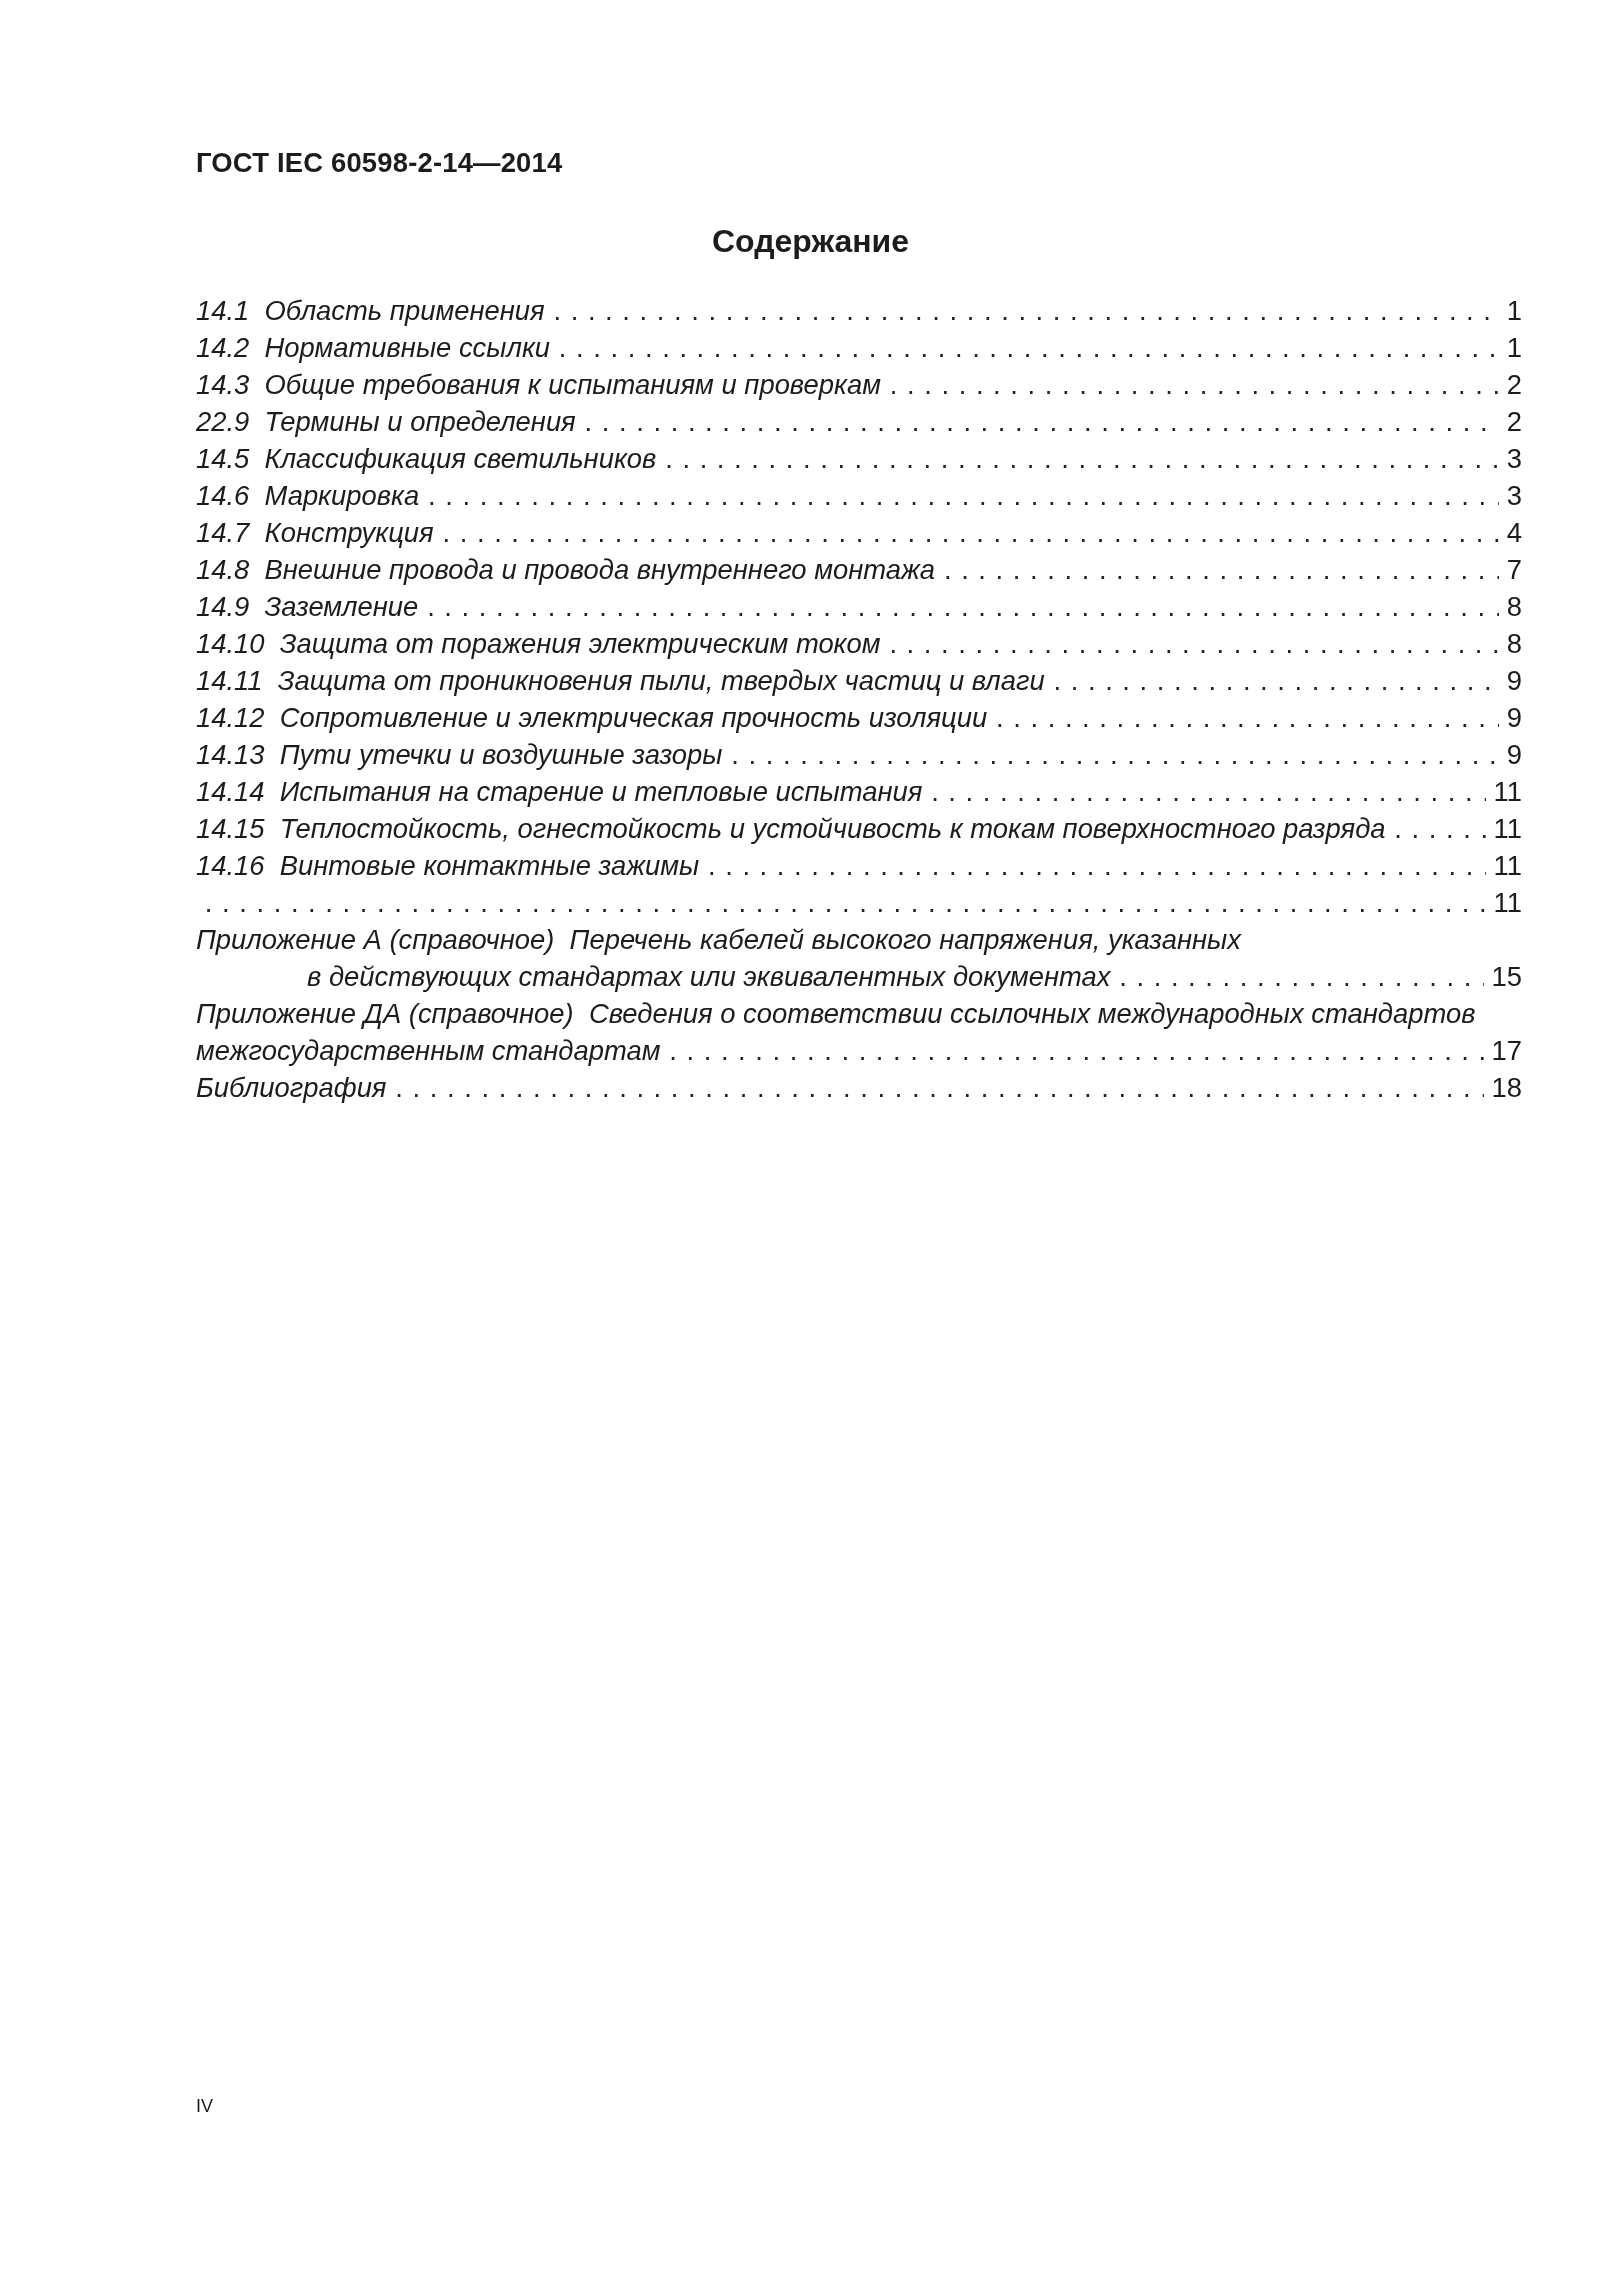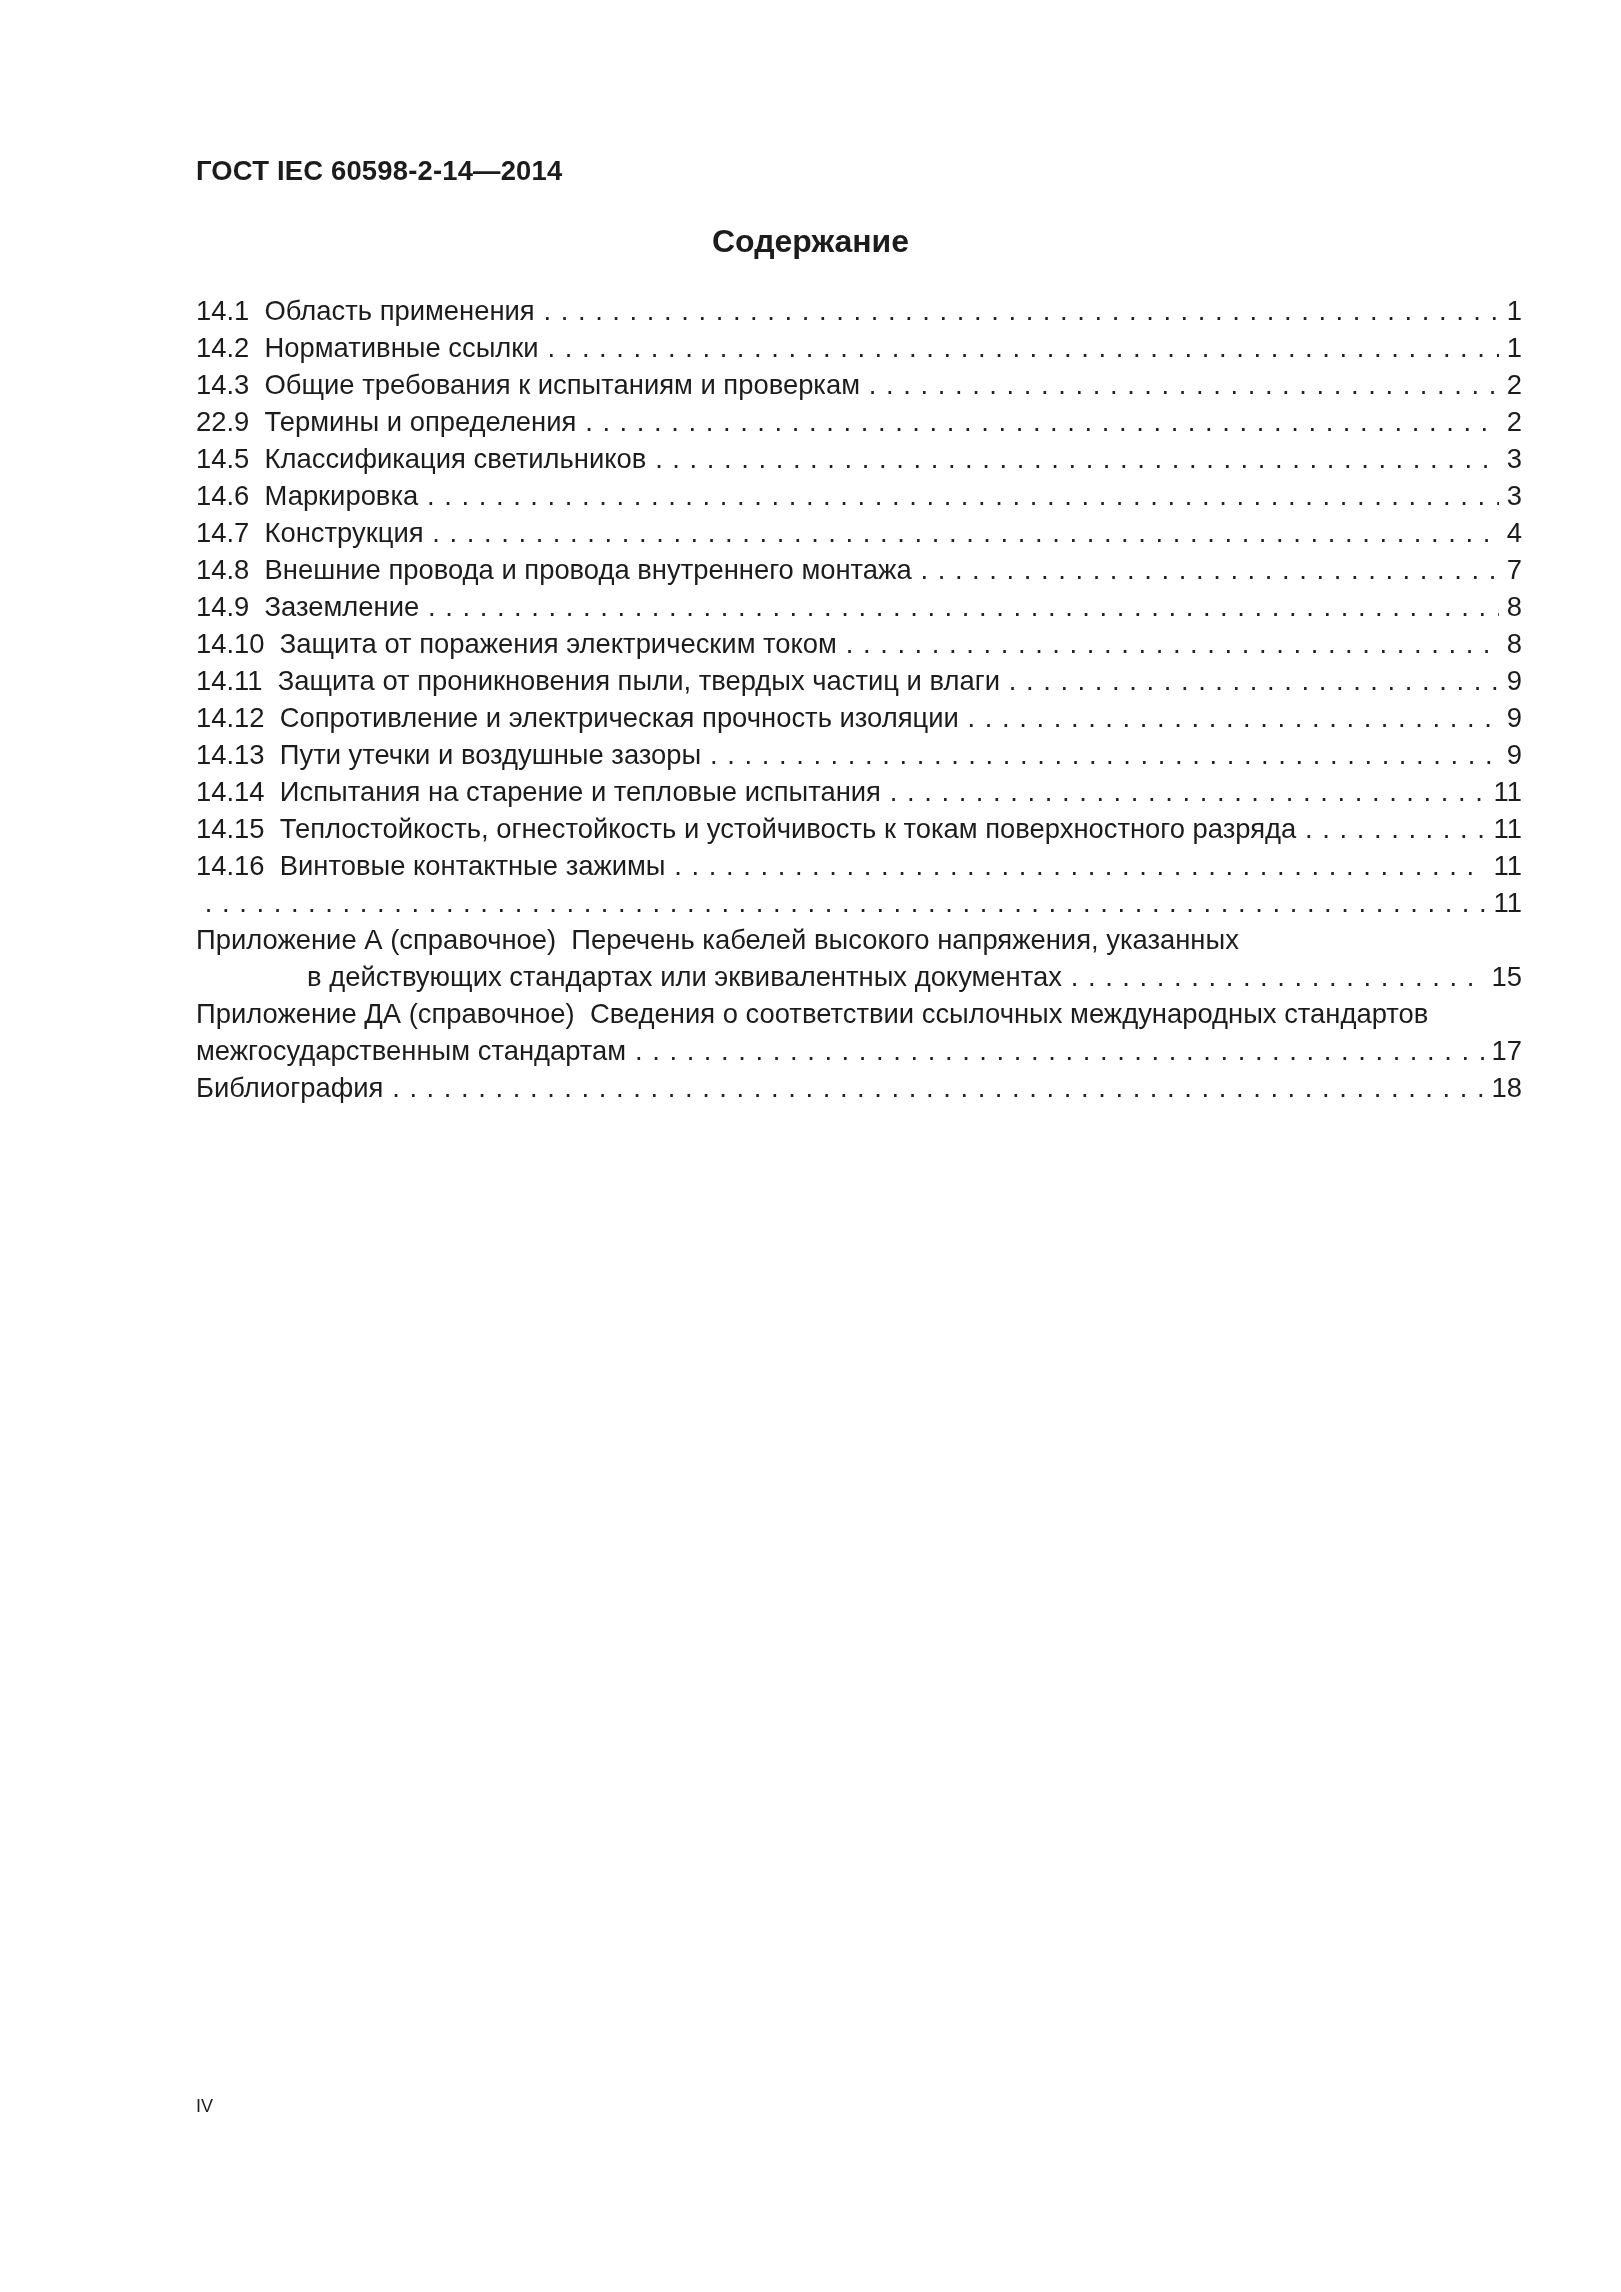--- a/index.html
+++ b/index.html
@@ -11,21 +11,21 @@
     position: relative;
     width: 1621px;
     height: 2293px;
     background: #ffffff;
     font-family: "Liberation Sans", sans-serif;
     color: #1c1c1c;
     overflow: hidden;
   }
   .doc-header {
     position: absolute;
-    top: 155px;
+    top: 147px;
     left: 196px;
     font-size: 27.4px;
     font-weight: bold;
     letter-spacing: 0.2px;
     white-space: pre;
   }
   .doc-title {
     position: absolute;
     top: 223px;
     left: 0;
@@ -45,20 +45,21 @@
   .toc-line {
     display: flex;
     align-items: baseline;
     line-height: 37px;
     height: 37px;
     white-space: nowrap;
   }
   .toc-line .lbl {
     white-space: pre;
     flex: 0 0 auto;
+    font-style: italic;
   }
   .toc-line .leader {
     flex: 1 1 0;
     min-width: 15.7px;
     overflow: hidden;
     margin: 0 7.8px 0 8.8px;
     color: #222222;
   }
   .toc-line .leader::before {
     content: ". . . . . . . . . . . . . . . . . . . . . . . . . . . . . . . . . . . . . . . . . . . . . . . . . . . . . . . . . . . . . . . . . . . . . . . . . . . . . . . . . . . . . . . . . . . . . . . . . . . . . . . . . . . . . . . . . . . . . . . . . . .";

